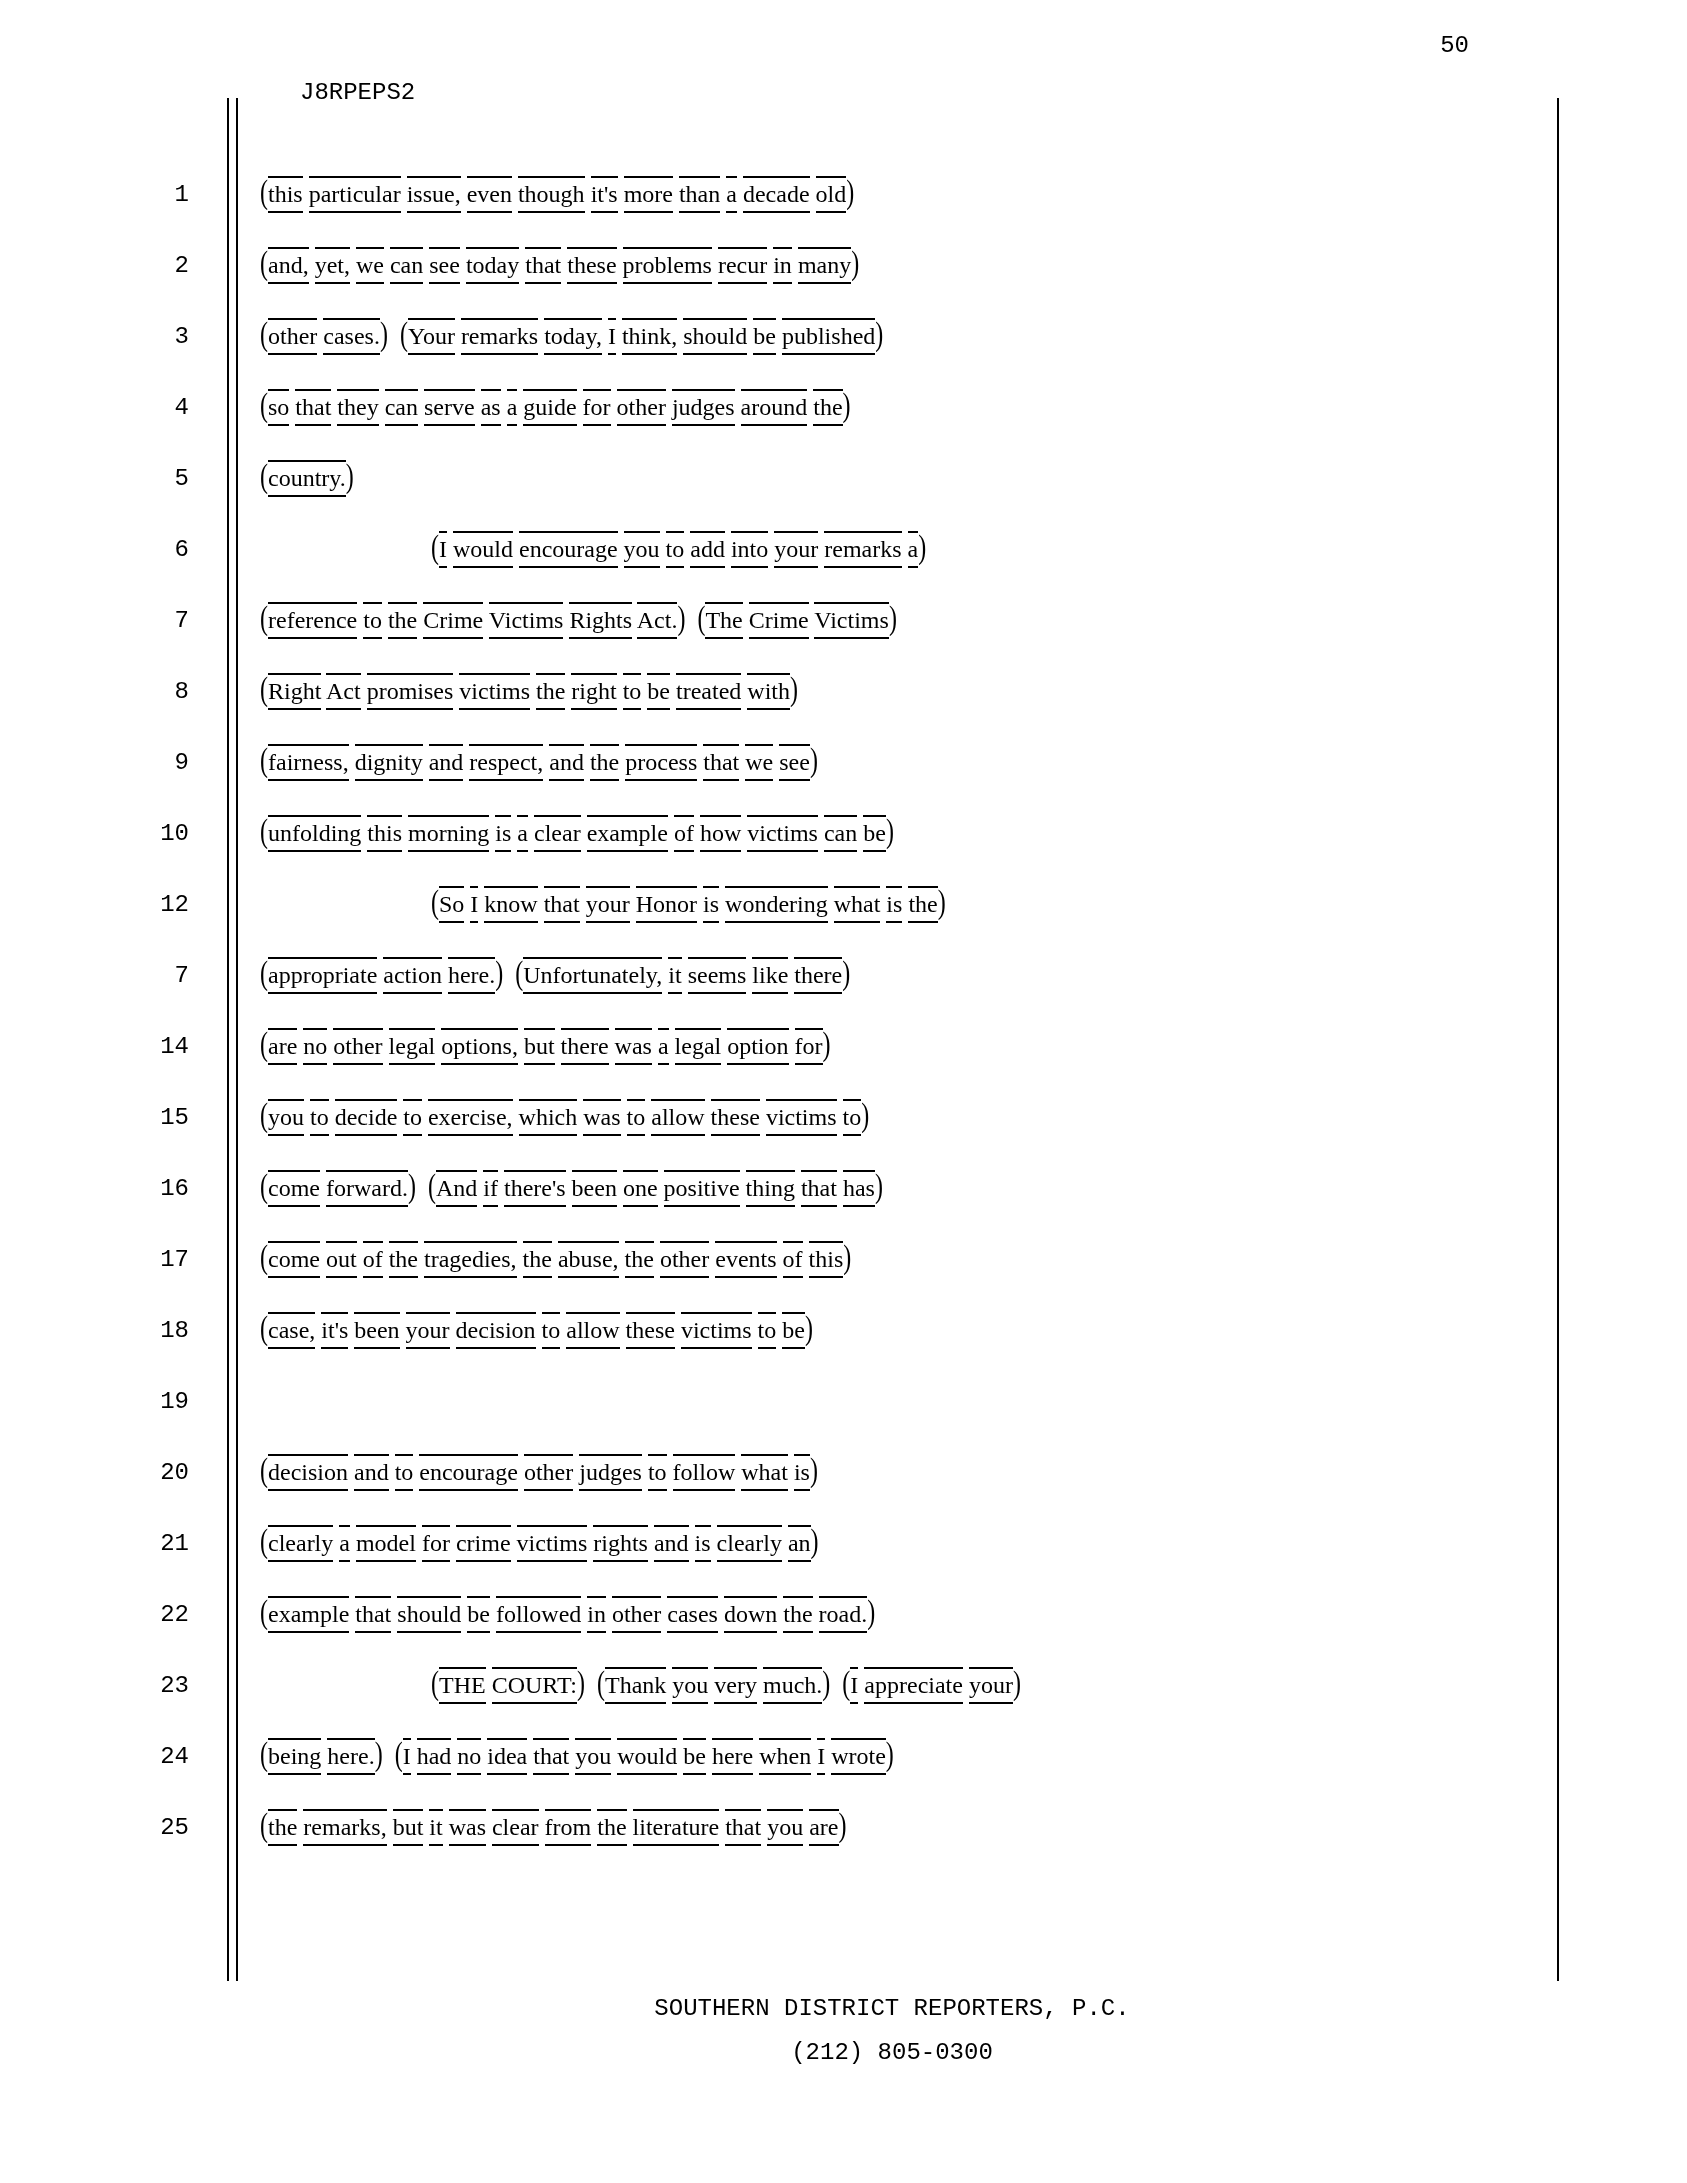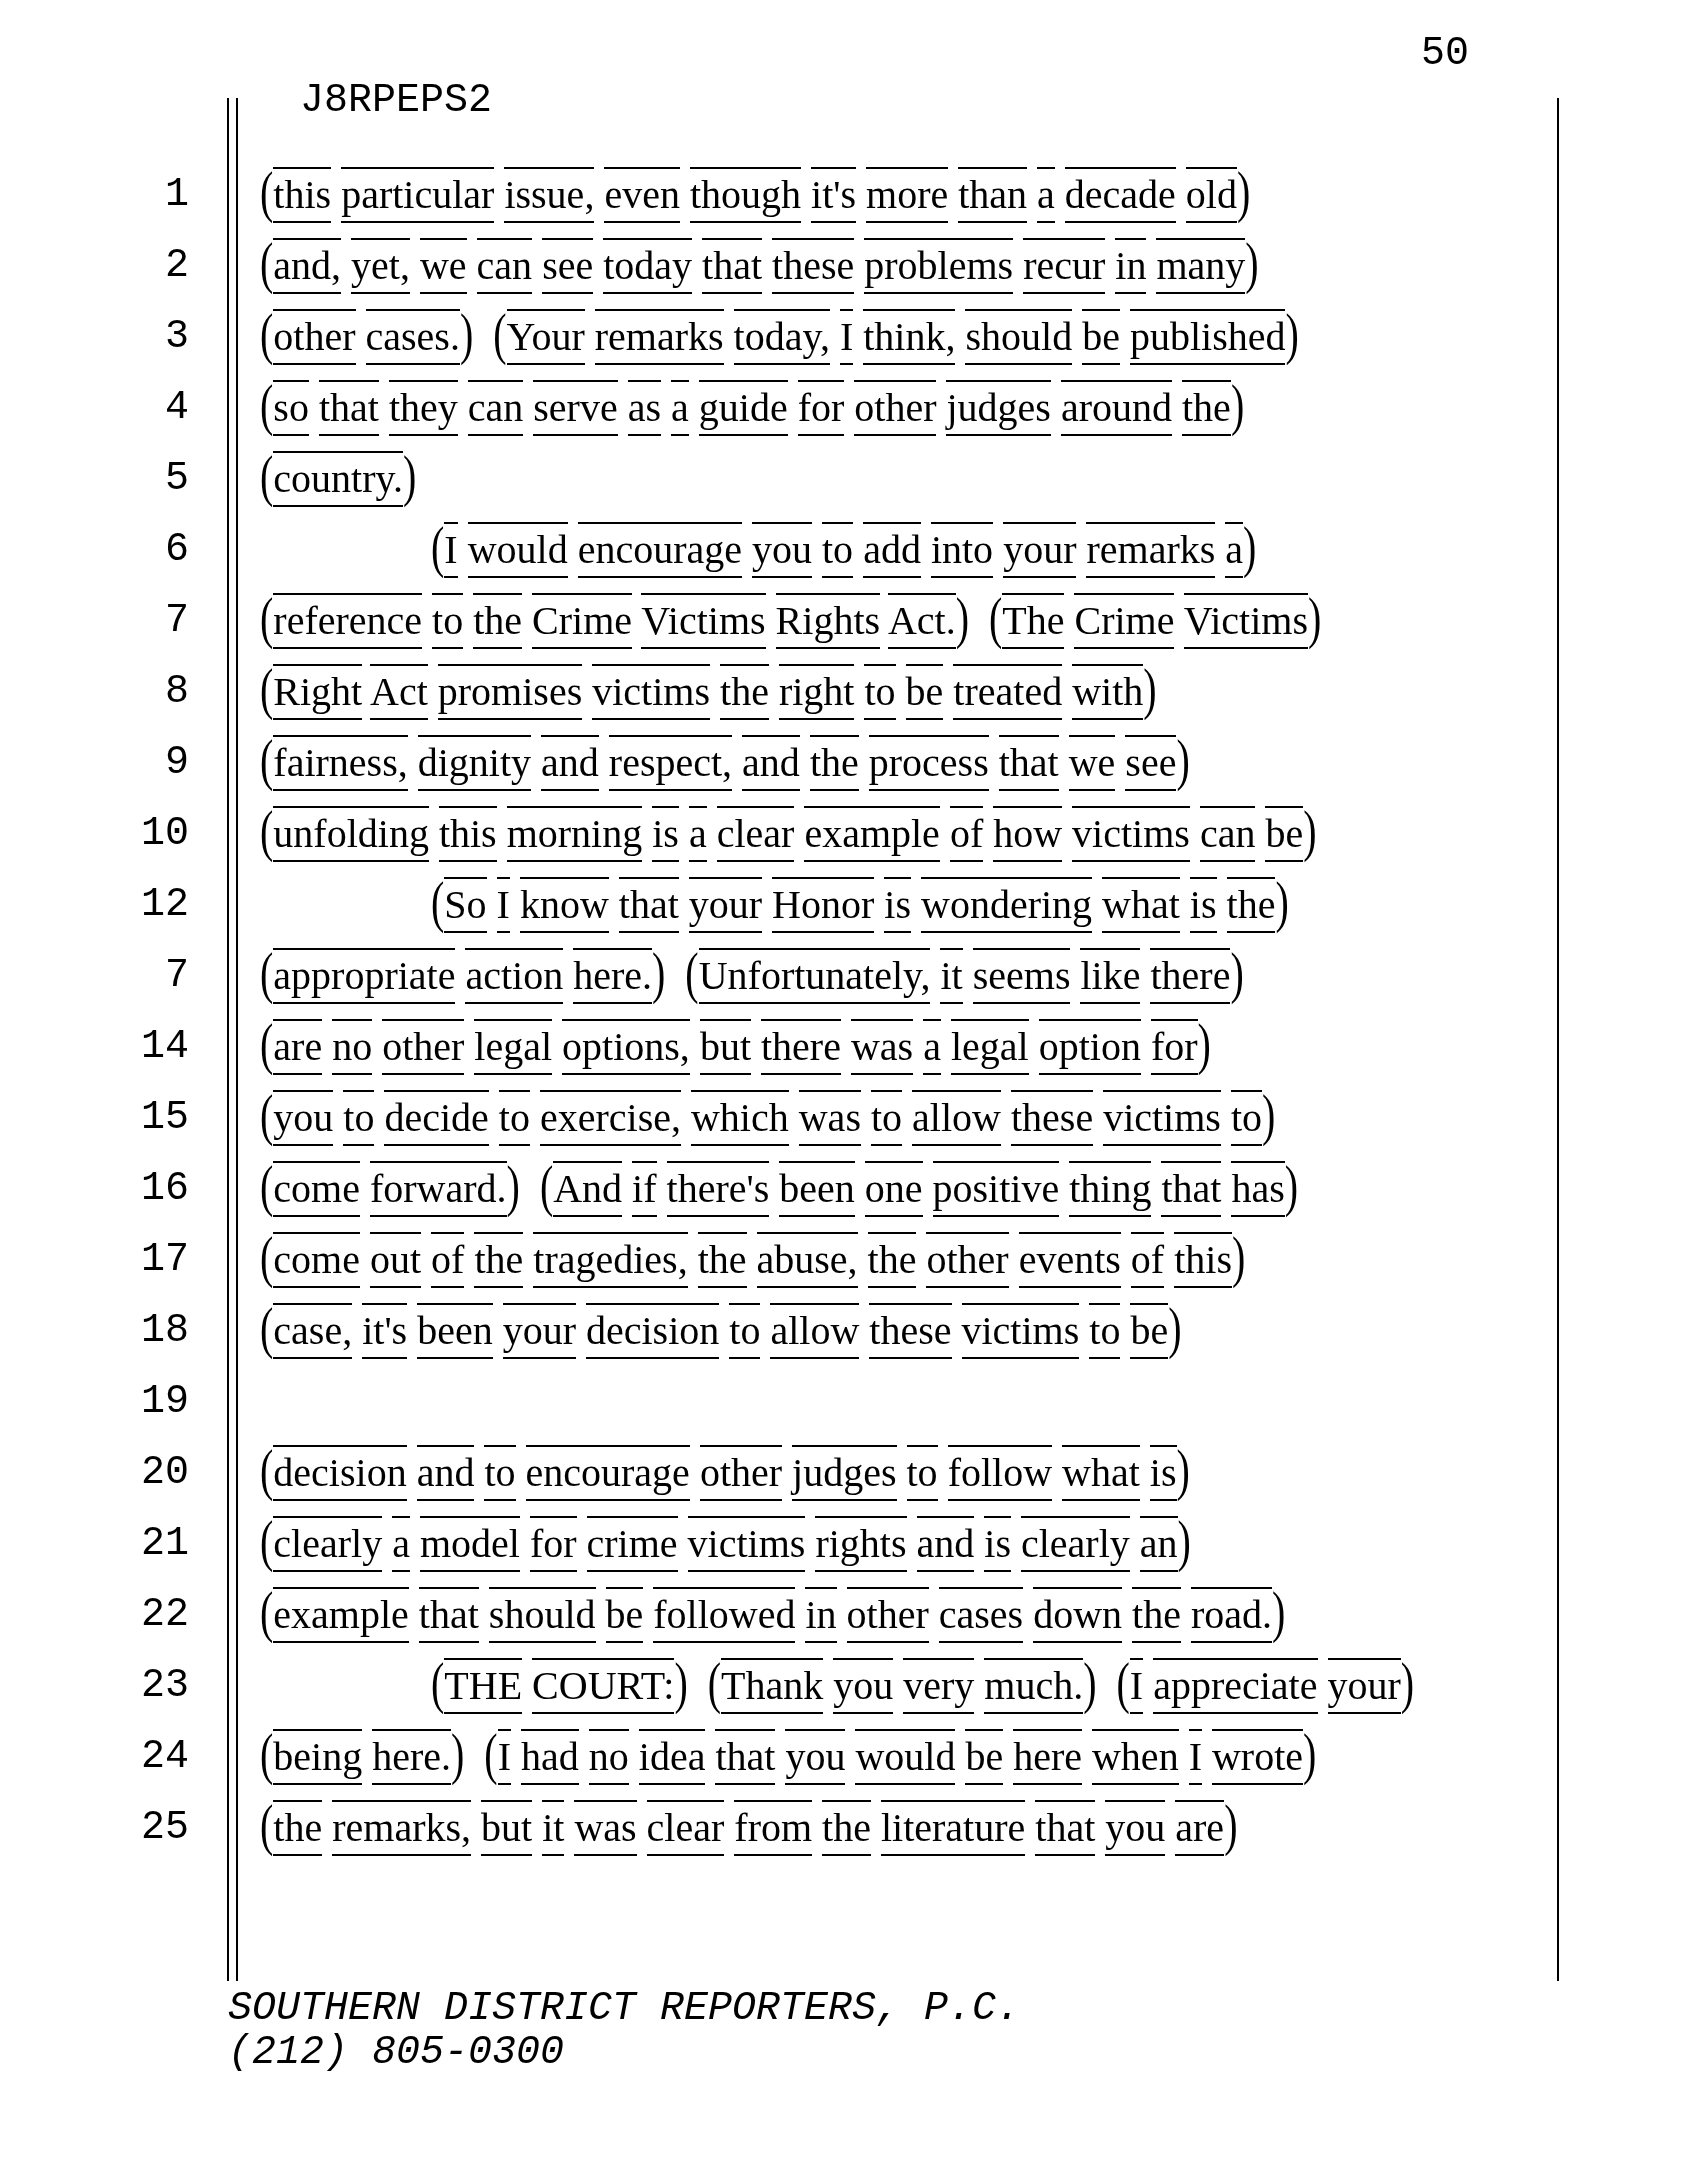--- a/index.html
+++ b/index.html
@@ -1,40 +1,40 @@
 <!DOCTYPE html>
 <html style="font-size:10.6px"><head>
 <meta charset="utf-8">
 <style>
   html,body{margin:0;padding:0;background:#ffffff;}
   body{width:1687px;height:2183px;position:relative;overflow:hidden;
        font-family:"Liberation Mono","DejaVu Sans Mono",monospace;
        color:#000;}
-  .page{position:absolute;inset:0;font-size:40px;line-height:1;padding-left:38px;}
+  .page{position:absolute;inset:0;font-size:24px;line-height:1;padding-left:38px;}
 
   .page-number{position:absolute;top:34px;left:1257px;width:212px;text-align:right;}
   .header-id{position:absolute;top:81px;left:268px;margin-left:32px;}
 
   .vrule{position:absolute;top:98px;height:1883px;width:2px;background:#000;}
   .vrule.l-outer{left:227px;}
   .vrule.l-inner{left:236px;}
   .vrule.right{left:1557px;}
 
   #rows{position:absolute;top:159px;left:0;right:0;}
   .row{position:relative;height:71px;}
   .lineno{position:absolute;left:86px;width:103px;text-align:right;line-height:71px;}
   .ltext{position:absolute;left:260px;right:40px;line-height:71px;white-space:pre;font-family:Liberation Serif, serif;}
   .ltext.indent{padding-left:171px;}
 
   
   .w{border-top:2px solid #000;border-bottom:2px solid #000;padding:2.6px 0 4px;}
   
   .br{display:inline-block;transform:scaleY(1.42);transform-origin:50% 58%;}
 
-  .footer{position:absolute;top:1987px;left:228px;width:1328px;line-height:44px;font-style:italic;}
+  .footer{position:absolute;top:1987px;left:228px;width:1328px;text-align:center;line-height:44px;}
   .footer div{white-space:pre;}
 </style>
 </head>
 <body>
 
 <div class="page">
 
   <div class="page-number">50</div>
   <div class="header-id">J8RPEPS2</div>
 

